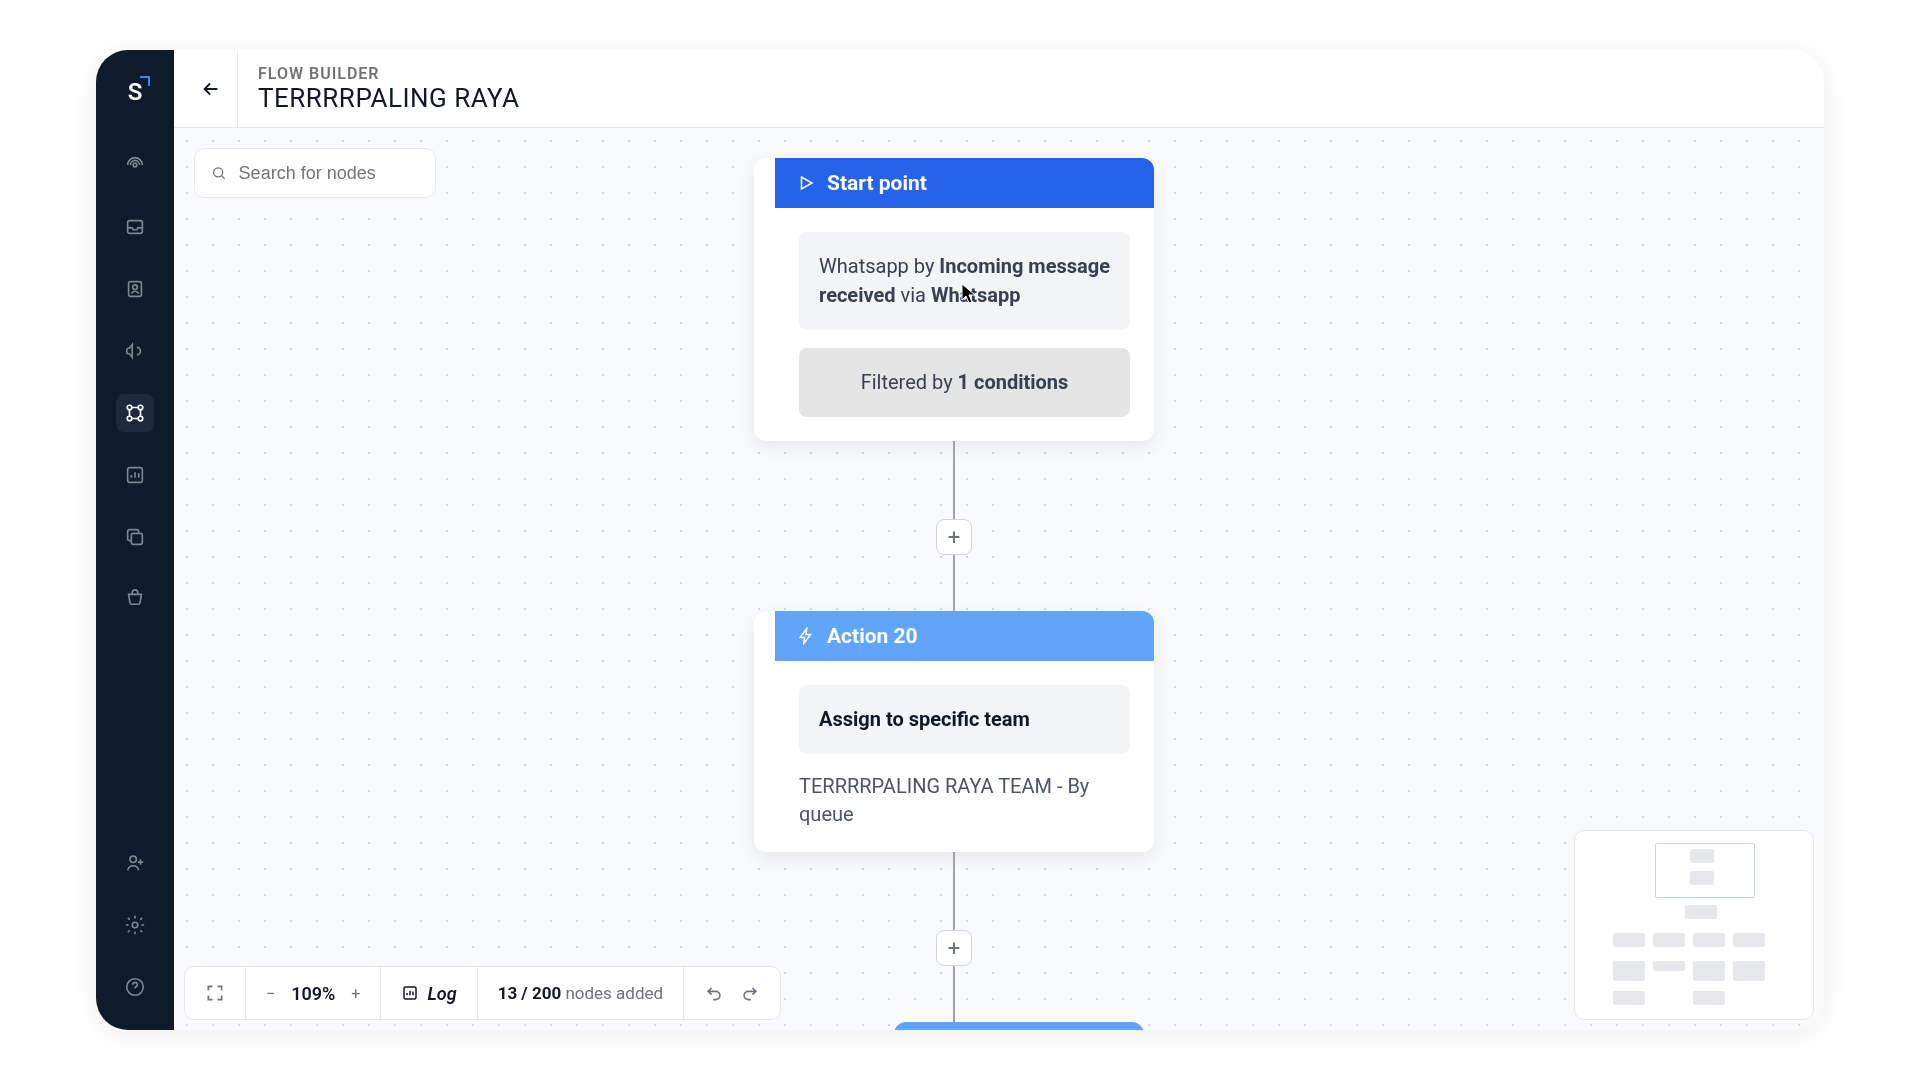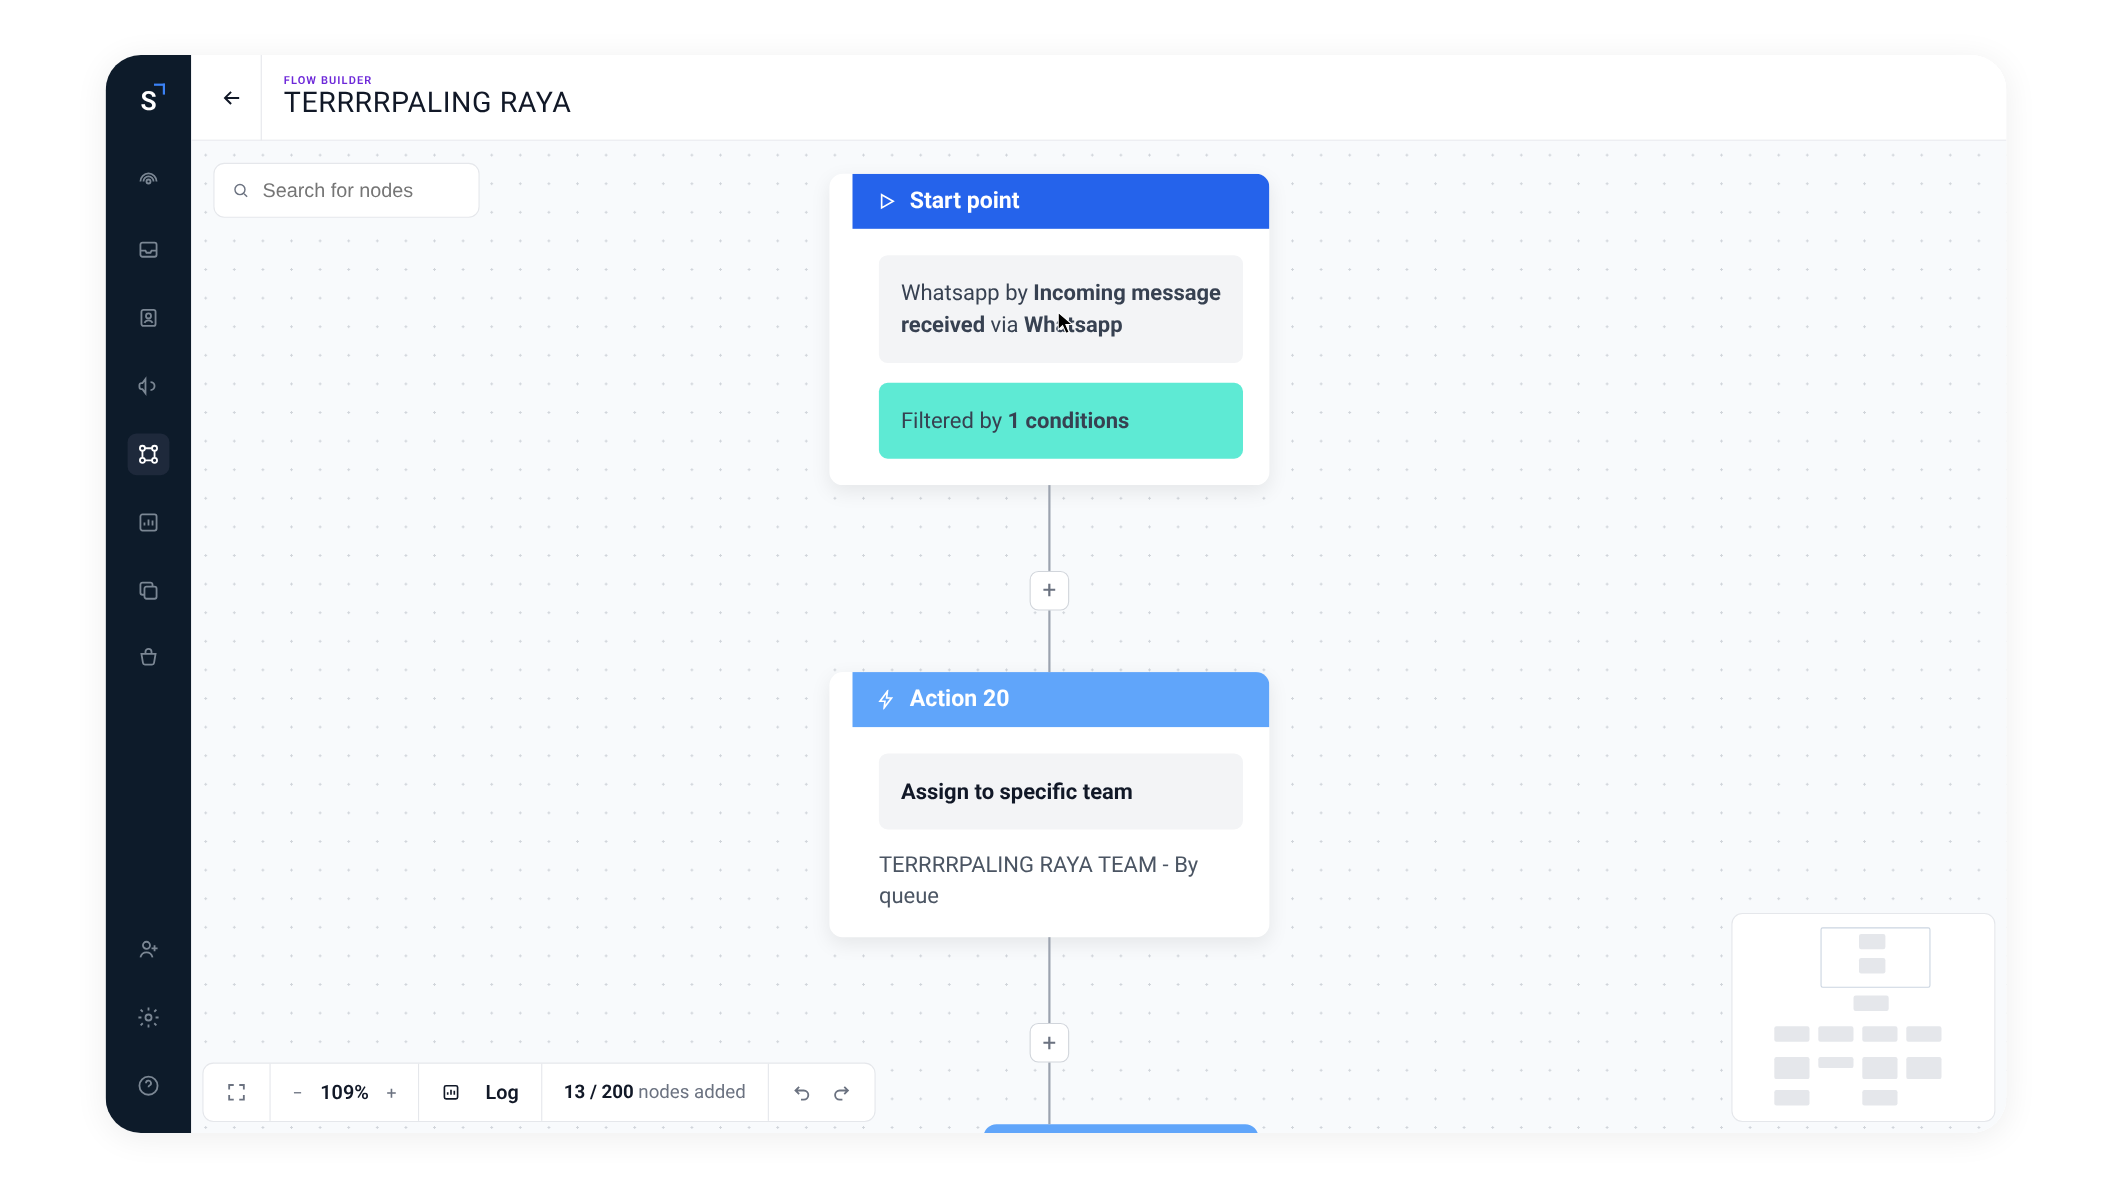--- a/index.html
+++ b/index.html
@@ -87,22 +87,22 @@
 }
 .back-btn {
   width: 54px; height: 78px;
   display:flex;align-items:center;justify-content:center;
   color:#111827;
   border-right:1px solid #e5e7eb;
   cursor:pointer;
 }
 .title-block { display:flex;flex-direction:column; }
 .breadcrumb {
-  font-size: 10px; letter-spacing: 1px;
-  color: #6d28d9; font-weight: 600;
+  font-size: 16px; letter-spacing: 1px;
+  color: #737373; font-weight: 600;
 }
 .page-title {
   font-size: 26px; font-weight: 400;
   color: #111827;
   letter-spacing: 0.5px;
 }
 .topbar-right {
   margin-left: auto;
   display: flex;
   align-items: center;
@@ -160,21 +160,21 @@
   padding:0 22px;color:#fff;font-size:21px;font-weight:700;
 }
 .hdr-start { background:#2563eb; }
 .hdr-action { background:#60a5fa; }
 .hdr-action2 { background:#60a5fa;border-radius:12px 12px 0 0; }
 .node-body { padding:24px; }
 .info-block {
   background:#f3f4f6;border-radius:8px;
   padding:20px;font-size:20px;color:#374151;line-height:1.45;
 }
-.info-block.warn { background:#5eead4; }
+.info-block.warn { background:#e5e5e5;text-align:center; }
 .info-block + .info-block { margin-top:18px; }
 .action-title { font-weight:700;color:#111827;font-size:20px; }
 .action-desc { font-size:20px;color:#4b5563;margin-top:18px;line-height:1.4; }
 
 .connector-wrap { display:flex;flex-direction:column;align-items:center; }
 .vline { width:2px;background:#9ca3af; }
 .vline.s1{height:78px;} .vline.s2{height:56px;} .vline.s3{height:78px;}
 .add-btn {
   width:36px;height:36px;border:1.5px solid #d1d5db;border-radius:8px;
   background:#fff;display:flex;align-items:center;justify-content:center;
@@ -186,21 +186,21 @@
   background:#fff;border:1px solid #e5e7eb;border-radius:10px;
   display:flex;align-items:center;
 }
 .tb-sec {
   display:flex;align-items:center;gap:16px;padding:0 20px;
   border-right:1px solid #e5e7eb;height:100%;
 }
 .tb-sec:last-child{border-right:none;}
 .tb-btn{color:#6b7280;cursor:pointer;display:flex;align-items:center;}
 .zoom-val{font-size:18px;font-weight:600;color:#111827;}
-.tb-log{display:flex;align-items:center;gap:22px;color:#111827;font-weight:600;font-size:18px;cursor:pointer;}
+.tb-log{display:flex;align-items:center;gap:8px;color:#111827;font-weight:600;font-size:18px;cursor:pointer;font-style:italic;}
 .nodes-count{font-size:17px;color:#111827;}
 .nodes-count .muted{color:#6b7280;}
 
 .minimap {
   position:absolute;bottom:10px;right:10px;
   width:240px;height:190px;background:#fff;
   border:1px solid #e5e7eb;border-radius:10px;
   padding:10px;
 }
 .mm { position:relative;width:100%;height:100%; }

